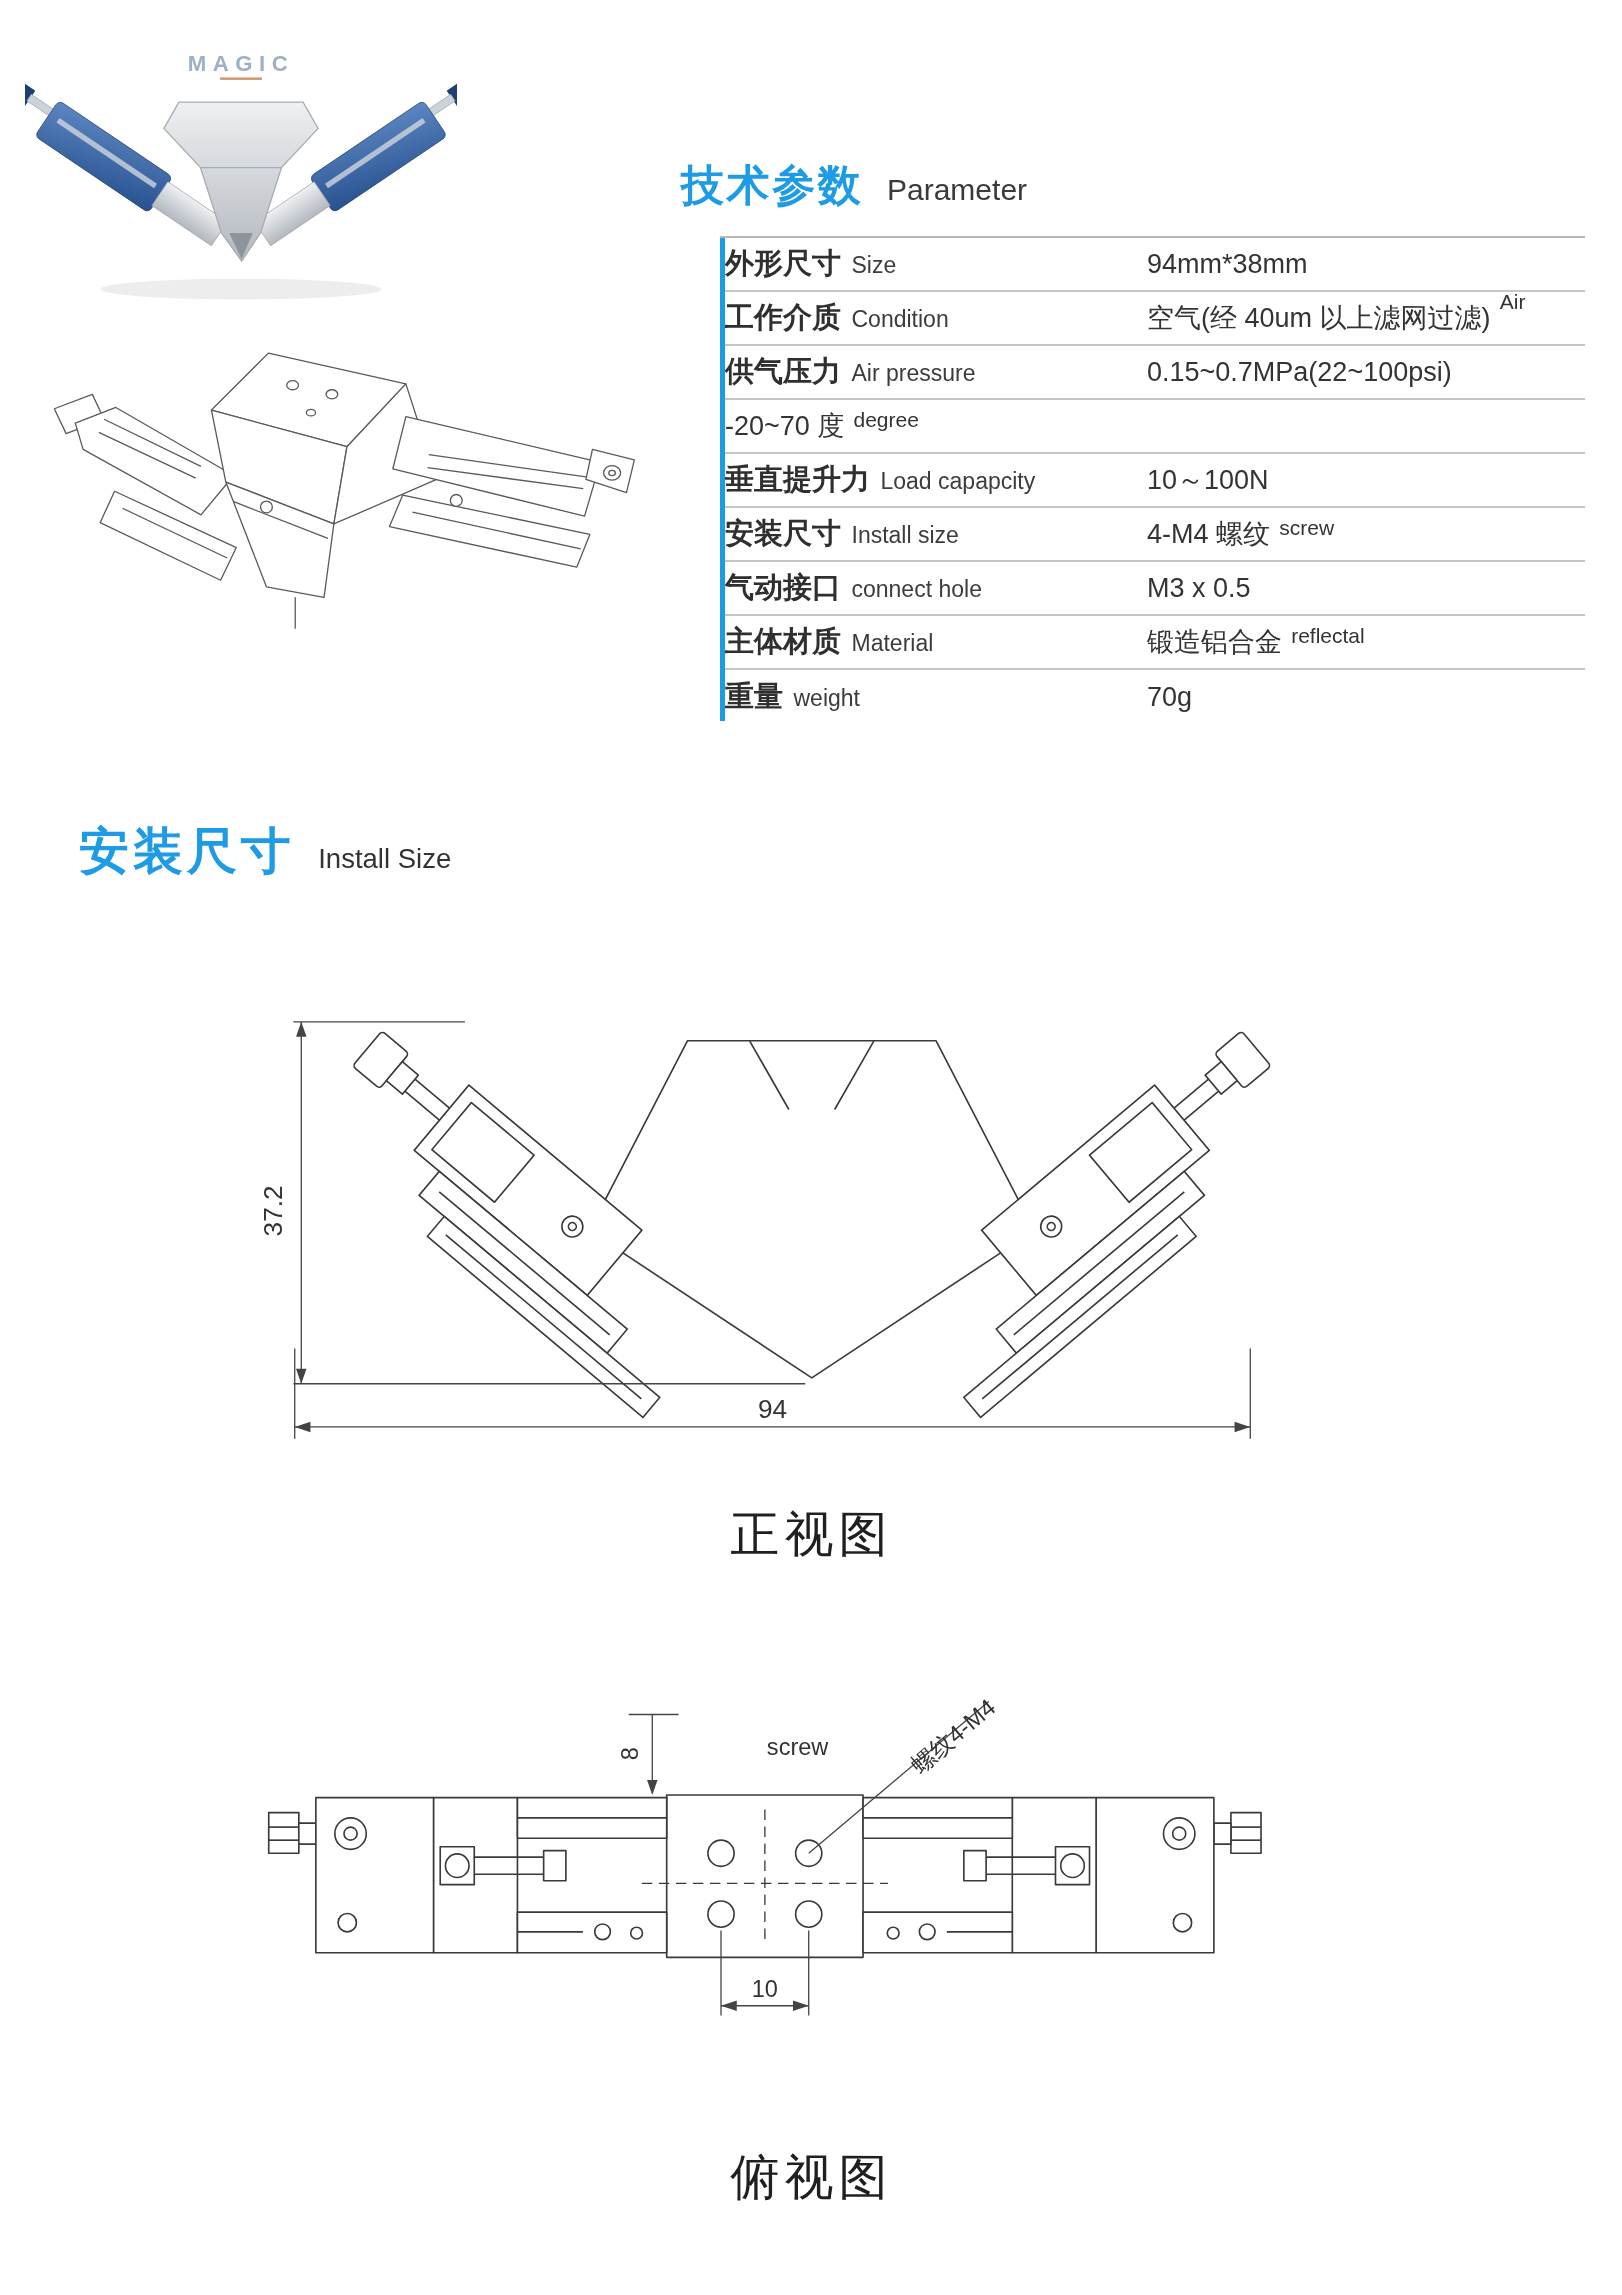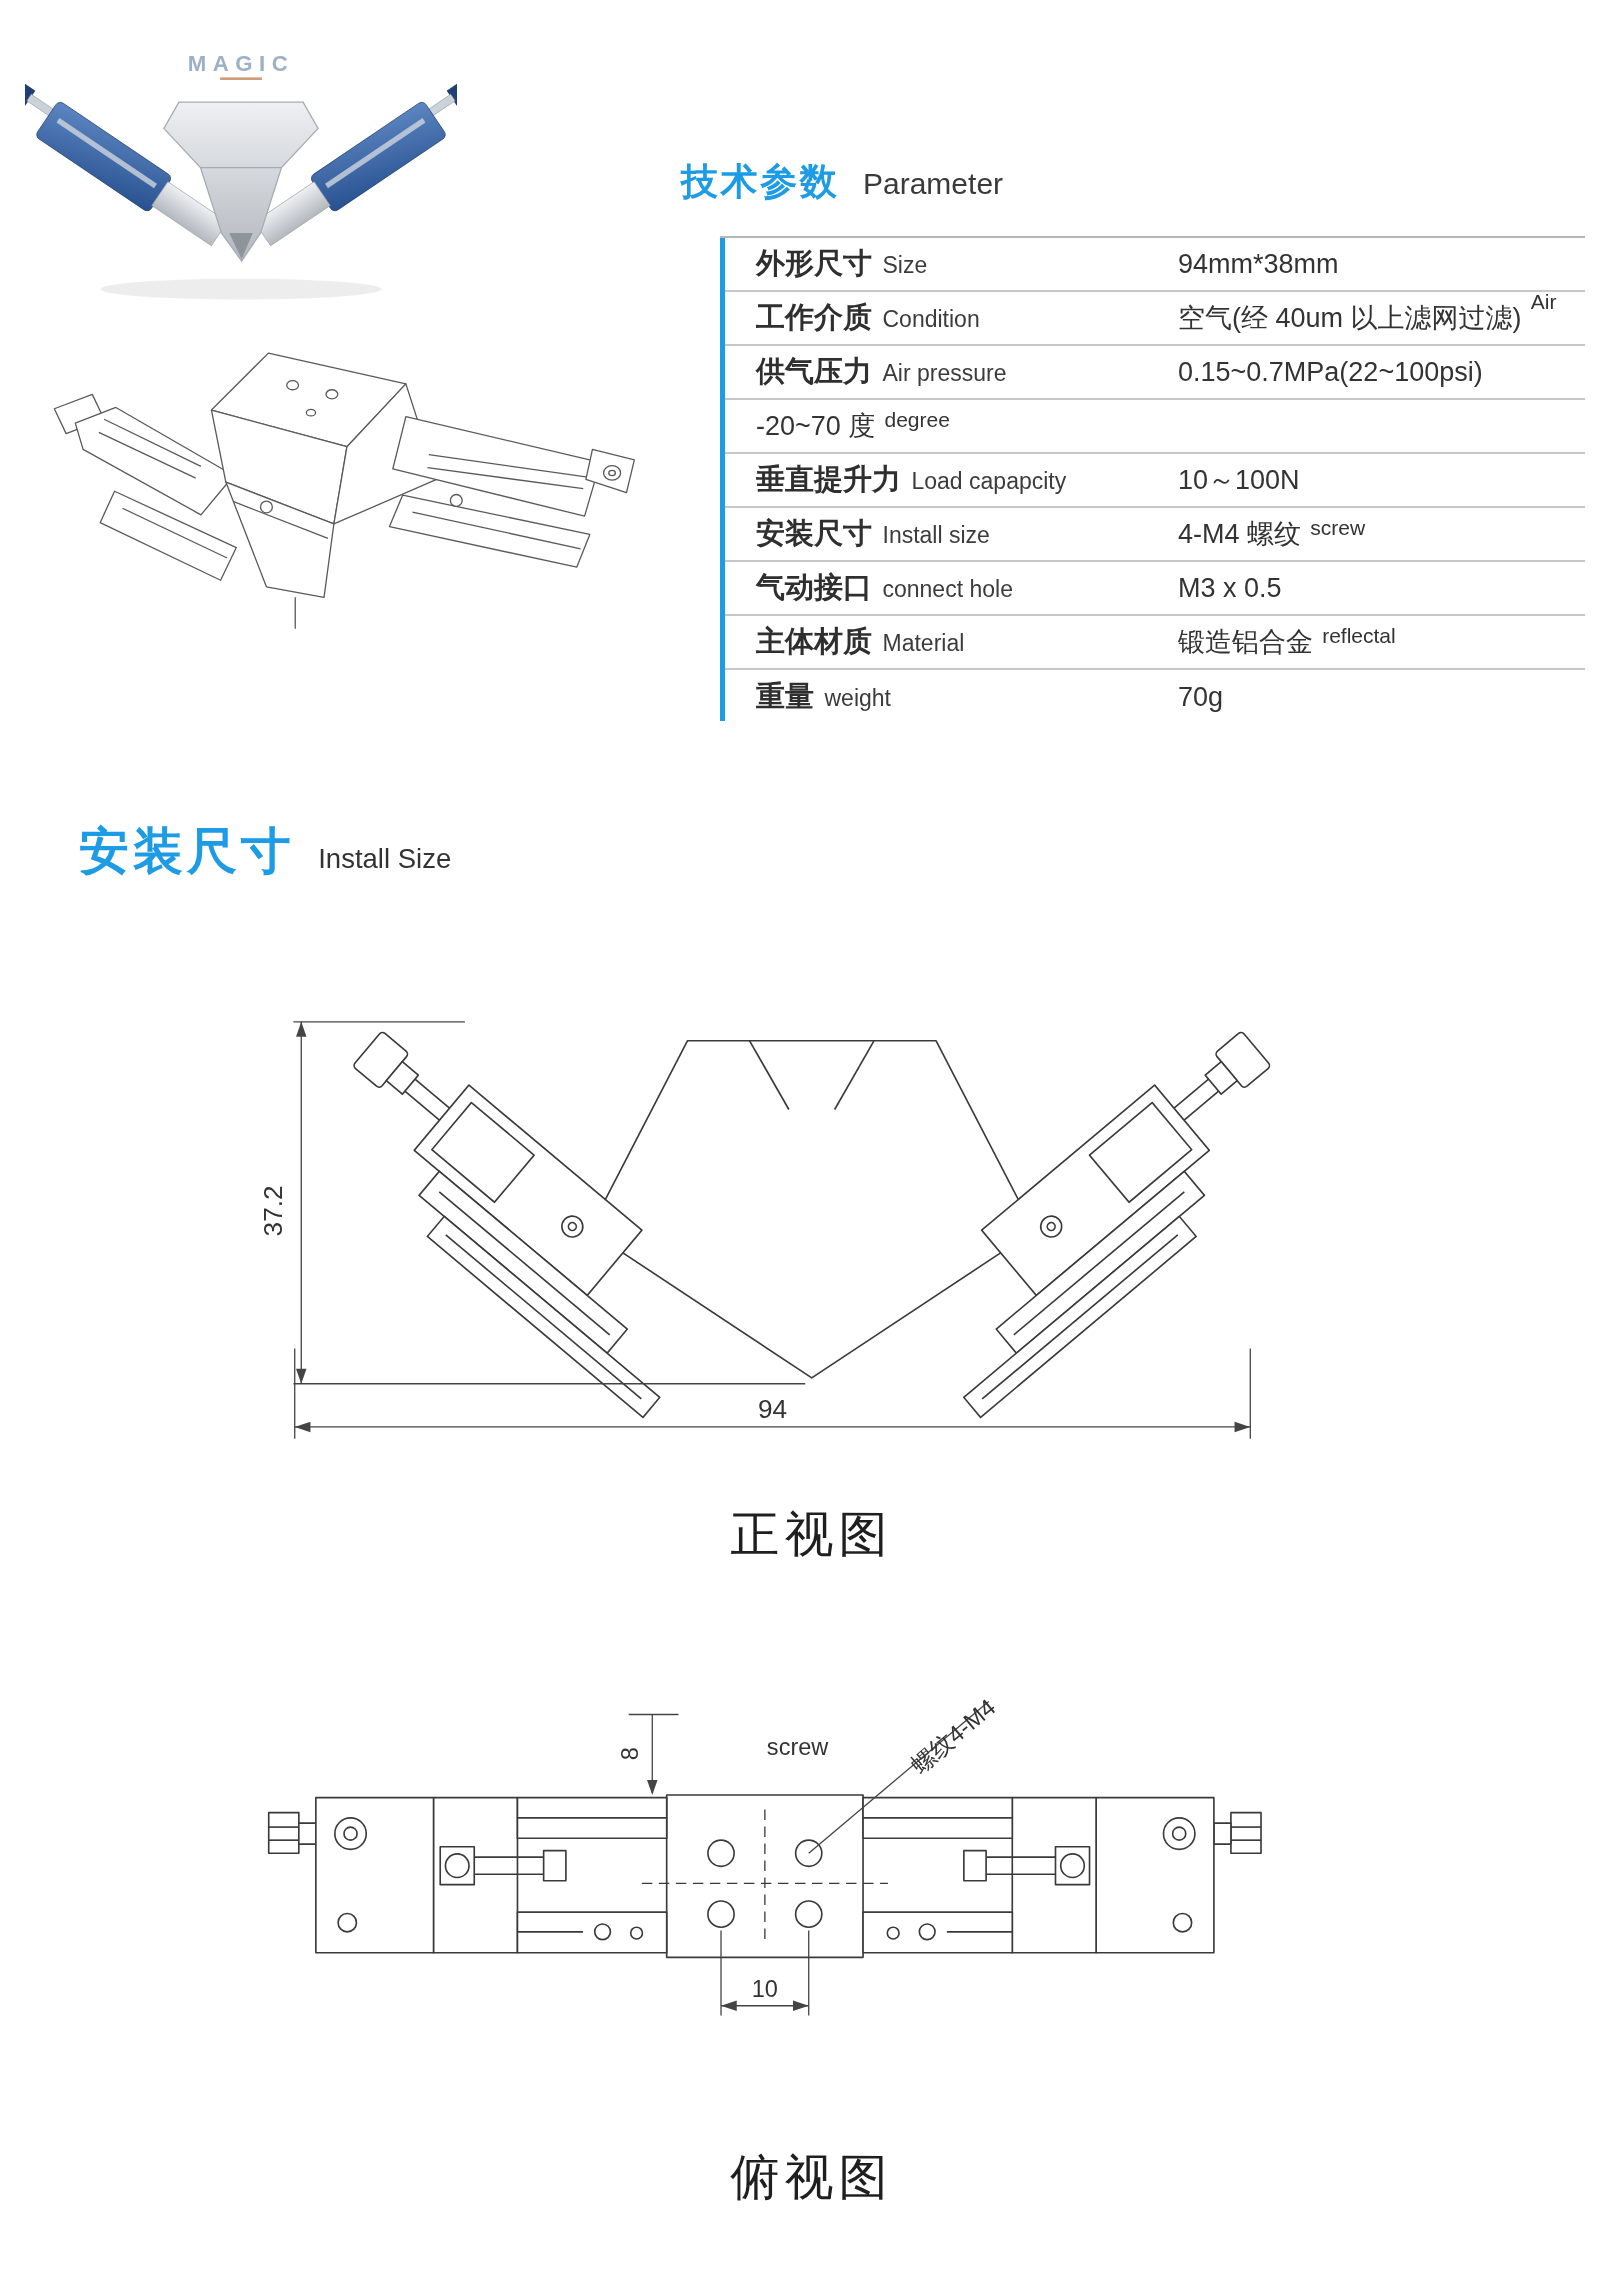--- a/index.html
+++ b/index.html
@@ -9,30 +9,30 @@
     font-family:"Liberation Sans","DejaVu Sans",sans-serif;color:#333;
   }
   #page{position:absolute;left:0;top:0;width:1623px;height:2295px;background:#fff;overflow:hidden}
   .abs{position:absolute}
   svg{display:block;font-family:"Liberation Sans","DejaVu Sans",sans-serif}
 
   
   .sec-head{display:flex;align-items:baseline;gap:23.6px}
   .sec-head .zh{color:#1d9ce5;font-weight:bold}
   .param-head{left:681px;top:157px}
-  .param-head .zh{font-size:37px;letter-spacing:2.6px}
+  .param-head .zh{font-size:43px;letter-spacing:2.6px}
   .param-head .en{font-size:30px;font-weight:normal;color:#3a3a3a}
   .install-head{left:79px;top:818px}
   .install-head .zh{font-size:50px;letter-spacing:3.9px}
   .install-head .en{font-size:27.5px;color:#333;font-weight:normal}
 
   
   .ptable{left:720px;top:236px;width:865px;border-top:2px solid #b7b7b7;position:absolute}
   .bluebar{position:absolute;left:0;top:0;width:4.6px;height:483px;background:#1d9ce5}
-  .prow{display:flex;align-items:center;height:54px;border-bottom:2px solid #c7c7c7;padding-left:36px}
+  .prow{display:flex;align-items:center;height:54px;border-bottom:2px solid #c7c7c7;padding-left:5px}
   .prow:last-child{border-bottom:none}
   .plabel{width:422px;display:flex;align-items:baseline;flex:0 0 422px}
   .plabel .zh{font-size:29px;font-weight:bold;color:#2f2f2f;white-space:pre}
   .plabel .en{font-size:23px;color:#3c3c3c;margin-left:10.5px}
   .pvalue{display:flex;align-items:flex-start}
   .pvalue .val{font-size:27px;color:#333}
   .pvalue .suf{font-size:21px;color:#333;margin-left:9.2px}
   .pvalue .sup{position:relative;top:-10.5px}
 
   

